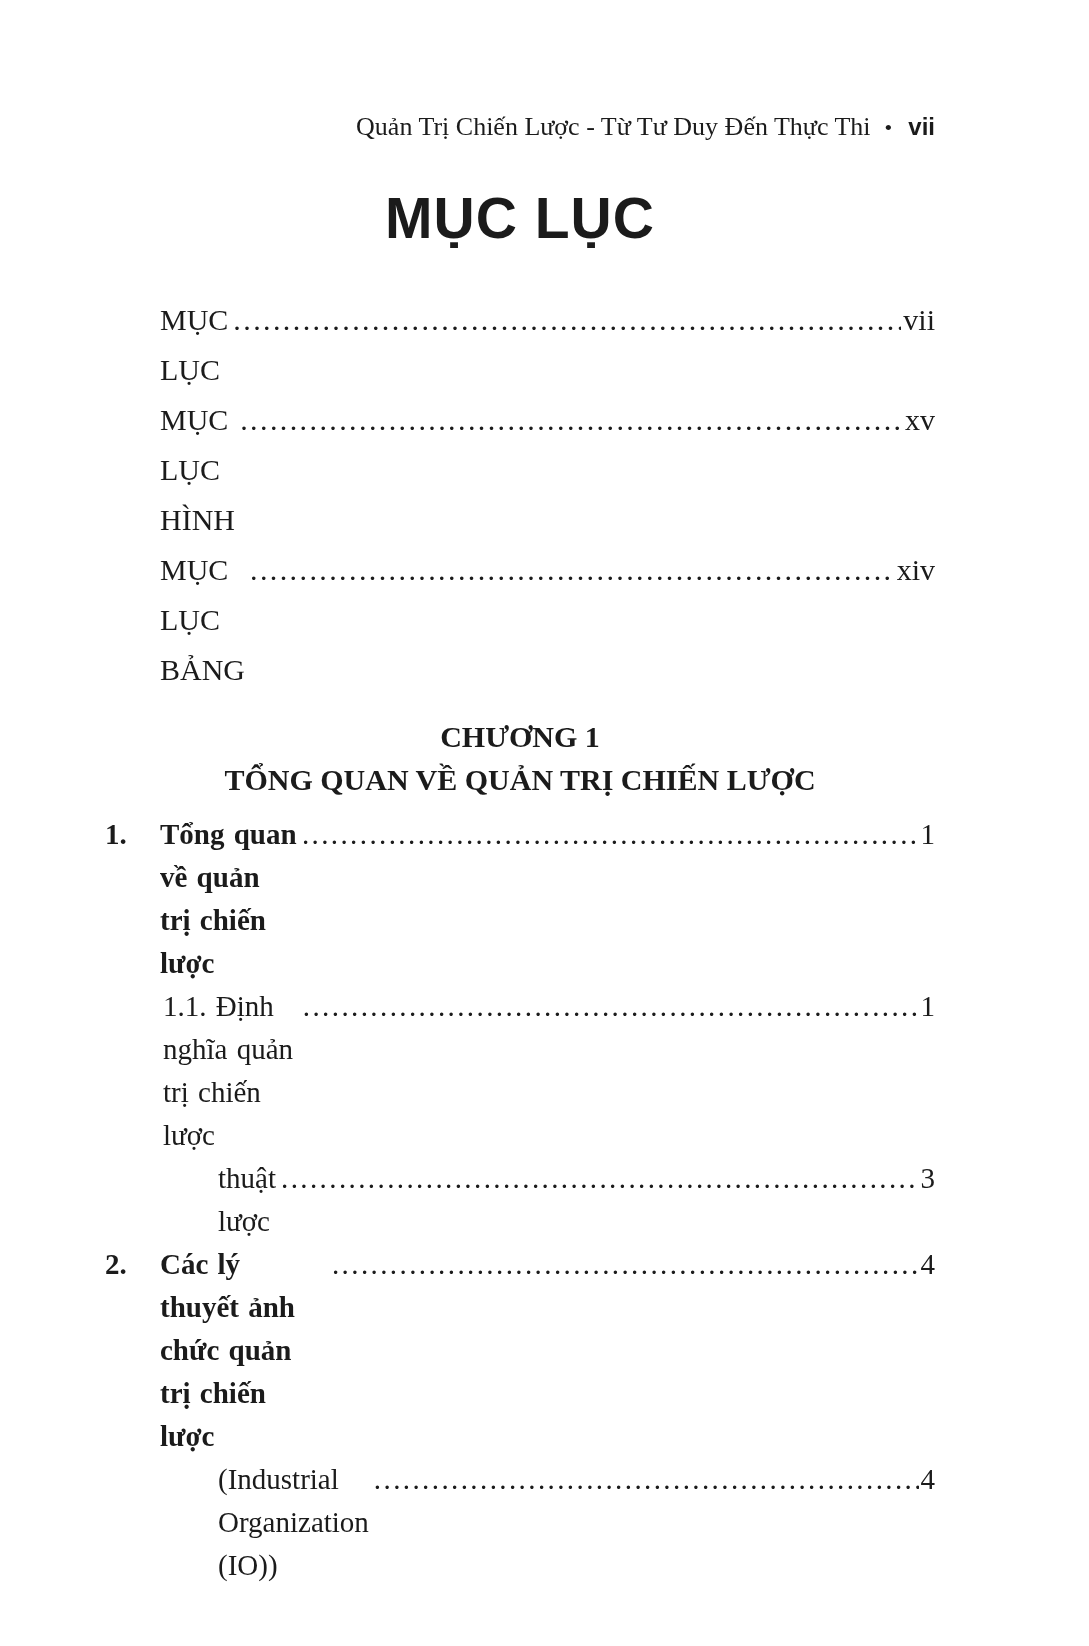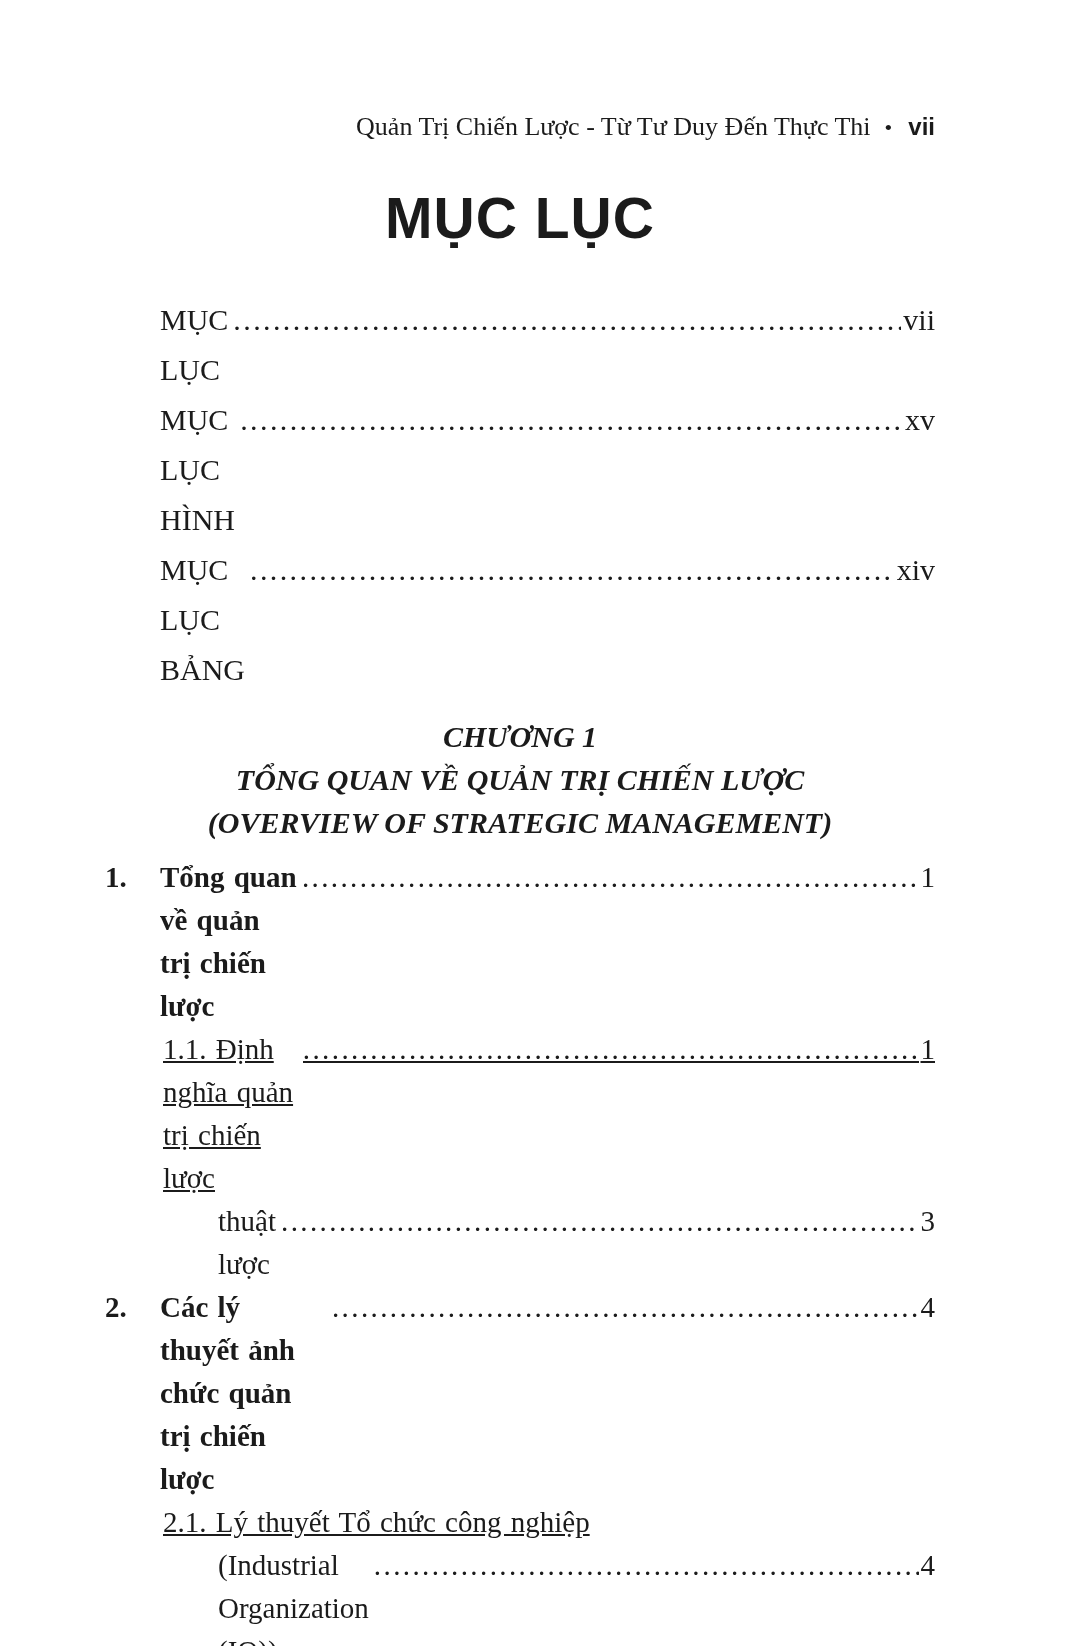--- a/index.html
+++ b/index.html
@@ -81,31 +81,30 @@
   }
   .front .row { line-height: 50px; }
 
   
   .chapter {
     margin-top: 20px;
     text-align: center;
     font-weight: 700;
     font-size: 30px;
     line-height: 43px;
-    font-style: italic;
   }
 
   
   .toc {
     margin-top: 12px;
     font-size: 29px;
   }
   .toc .row { line-height: 43px; }
   .toc .row.main .txt { font-weight: 700; }
-  .toc .row.sub  { padding-left: 58px; text-decoration: underline; }
+  .toc .row.sub  { padding-left: 58px; }
   .toc .row.cont { padding-left: 113px; }
 </style>
 </head>
 <body>
 
 <div class="sheet">
 
   <div class="running-head">
     <span>Quản Trị Chiến Lược - Từ Tư Duy Đến Thực Thi</span><span class="bullet">•</span><span class="folio">vii</span>
   </div>
@@ -129,21 +128,20 @@
     <span class="num"></span>
     <span class="txt">MỤC LỤC BẢNG</span>
     <span class="dots"></span>
     <span class="pg">xiv</span>
   </div>
     </div>
 
   <div class="chapter">
     <div>CHƯƠNG 1</div>
     <div>TỔNG QUAN VỀ QUẢN TRỊ CHIẾN LƯỢC</div>
-    <div>(OVERVIEW OF STRATEGIC MANAGEMENT)</div>
   </div>
 
   <div class="toc" id="toc-list">
       <div class="row main">
     <span class="num">1.</span>
     <span class="txt">Tổng quan về quản trị chiến lược</span>
     <span class="dots"></span>
     <span class="pg">1</span>
   </div>
       <div class="row sub">
@@ -157,25 +155,20 @@
     <span class="txt">thuật lược</span>
     <span class="dots"></span>
     <span class="pg">3</span>
   </div>
       <div class="row main">
     <span class="num">2.</span>
     <span class="txt">Các lý thuyết ảnh chức quản trị chiến lược</span>
     <span class="dots"></span>
     <span class="pg">4</span>
   </div>
-      <div class="row sub nopage">
-
-    <span class="txt">2.1. Lý thuyết Tổ chức công nghiệp</span>
-
-  </div>
       <div class="row cont">
 
     <span class="txt">(Industrial Organization (IO))</span>
     <span class="dots"></span>
     <span class="pg">4</span>
   </div>
     </div>
 
 </div>
 

